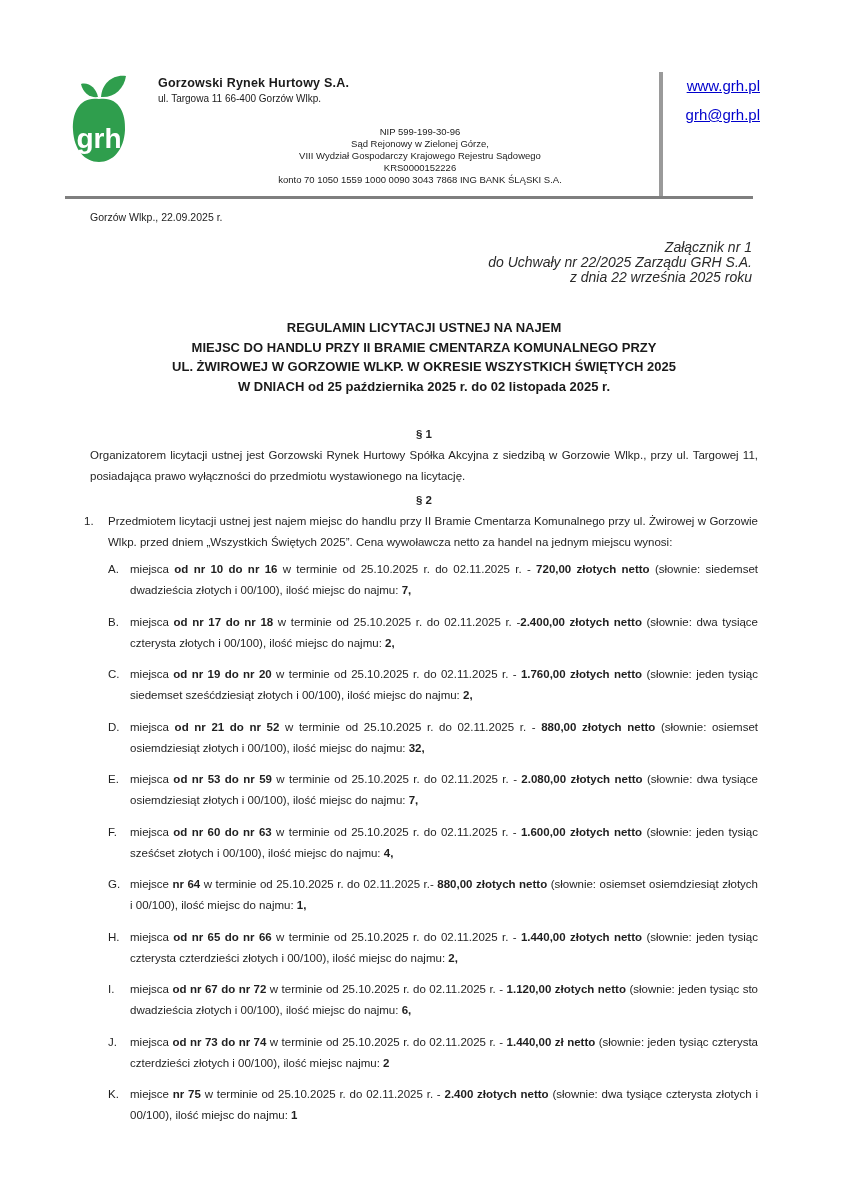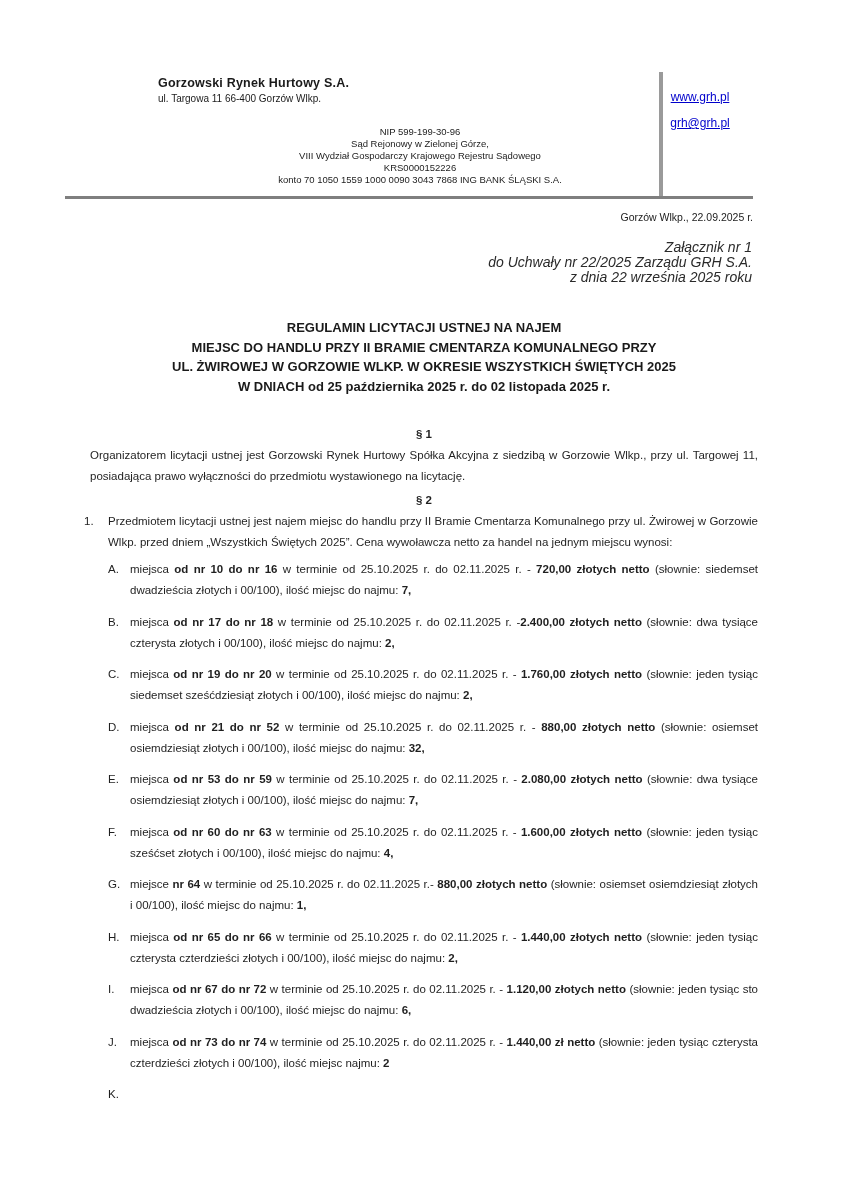--- a/index.html
+++ b/index.html
@@ -6,26 +6,26 @@
   .page{position:relative;width:848px;height:1200px;background:#ffffff;overflow:hidden;
         font-family:"Liberation Sans","DejaVu Sans",sans-serif;color:#222;}
   
   .logo{position:absolute;left:68px;top:72px;width:62px;height:92px;}
   .company{position:absolute;left:158px;top:76px;}
   .company-name{font-size:12.5px;font-weight:700;color:#1a1a1a;letter-spacing:.2px;text-align:center;}
   .company-address{font-size:10px;margin-top:3px;color:#1a1a1a;}
   .details{position:absolute;left:230px;top:126px;width:380px;text-align:center;
            font-size:9.5px;line-height:12px;color:#222;}
   .vdivider{position:absolute;left:659px;top:72px;width:4px;height:124px;background:#9a9a9a;}
-  .links{position:absolute;left:640px;top:90px;width:120px;text-align:center;font-size:12px;}
+  .links{position:absolute;left:640px;top:77px;width:120px;text-align:right;font-size:15px;}
   .links a{color:#0000cc;text-decoration:underline;display:inline-block;}
   .link-row{margin-bottom:12px;}
   .hrule{position:absolute;left:65px;top:196px;width:688px;height:3px;background:#7f7f7f;}
   
-  .dateline{position:absolute;left:90px;top:211px;width:663px;text-align:right;font-size:10.5px;color:#222;}
+  .dateline{position:absolute;left:90px;top:211px;width:663px;font-size:10.5px;color:#222;}
   .attachment{position:absolute;left:90px;top:240px;width:662px;text-align:right;
               font-style:italic;font-size:14px;line-height:15px;color:#2a2a2a;}
   
   .title{position:absolute;left:80px;top:318px;width:688px;text-align:center;
          font-weight:700;font-size:13px;line-height:19.5px;color:#1a1a1a;}
   
   .content{position:absolute;left:90px;top:424px;width:668px;font-size:11.5px;
            line-height:21px;text-align:justify;color:#1f1f1f;}
   .sec-head{text-align:center;font-weight:700;}
   .sec-head.second{margin-top:3px;}
@@ -35,20 +35,28 @@
   .offers{margin-top:6px;}
   .offer{position:relative;margin-left:40px;margin-bottom:10.5px;}
   .offer-letter{position:absolute;left:-22px;top:0;}
   b,.b{font-weight:700;}
 </style>
 </head>
 <body>
 
 <div class="page">
 
+  <div class="logo">
+    <svg viewBox="0 0 62 92" width="62" height="92" aria-hidden="true">
+      <path d="M33 25 C34 11 45 2 58 4 C56 17 46 26 33 25 Z" fill="#2f9e4d"></path>
+      <path d="M30 25 C28 16 21 10 13 12 C15 21 22 26 30 25 Z" fill="#2f9e4d"></path>
+      <path d="M31 27 C12 24 4 40 5 58 C6 78 17 90 31 90 C45 90 56 78 57 58 C58 40 50 24 31 27 Z" fill="#2f9e4d"></path>
+      <text x="31" y="76" text-anchor="middle" font-family="Liberation Sans, DejaVu Sans, sans-serif" font-size="28" font-weight="700" fill="#ffffff">grh</text>
+    </svg>
+  </div>
 
   <div class="company">
     <div class="company-name">Gorzowski Rynek Hurtowy S.A.</div>
     <div class="company-address">ul. Targowa 11  66-400 Gorzów Wlkp.</div>
   </div>
 
   <div class="details">
 
   <div>NIP 599-199-30-96</div>
       <div>Sąd Rejonowy w Zielonej Górze,</div>
@@ -140,17 +148,18 @@
           <span><span>miejsca </span><span class="b">od nr 67 do nr 72</span><span> w terminie od 25.10.2025 r. do 02.11.2025 r. - </span><span class="b">1.120,00 złotych netto</span><span> (słownie: jeden tysiąc sto dwadzieścia złotych i 00/100), ilość miejsc do najmu: </span><span class="b">6,</span></span>
         </div>
 
         <div class="offer">
           <span class="offer-letter">J.</span>
           <span><span>miejsca </span><span class="b">od nr 73 do nr 74</span><span> w terminie od 25.10.2025 r. do 02.11.2025 r. - </span><span class="b">1.440,00 zł netto</span><span> (słownie: jeden tysiąc czterysta czterdzieści złotych i 00/100), ilość miejsc najmu: </span><span class="b">2</span></span>
         </div>
 
         <div class="offer">
           <span class="offer-letter">K.</span>
+          <span><span>miejsce </span><span class="b">nr 75</span><span> w terminie od 25.10.2025 r. do 02.11.2025 r. - </span><span class="b">2.400 złotych netto</span><span> (słownie: dwa tysiące czterysta złotych i 00/100), ilość miejsc do najmu: </span><span class="b">1</span></span>
         </div>
       </div>
   </div>
 
 </div>
 
 </body></html>

